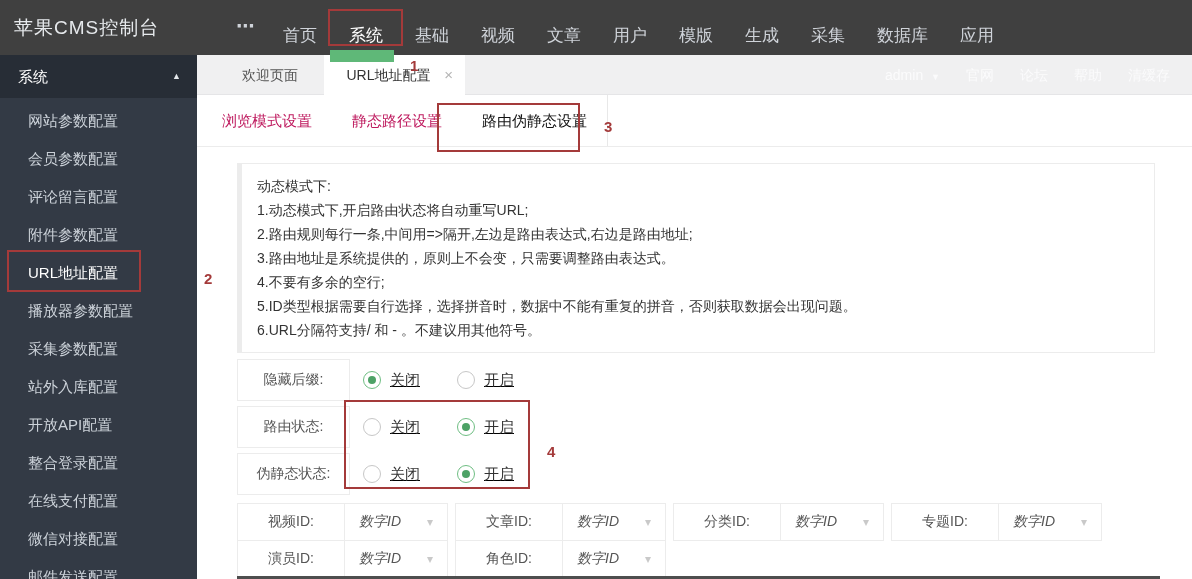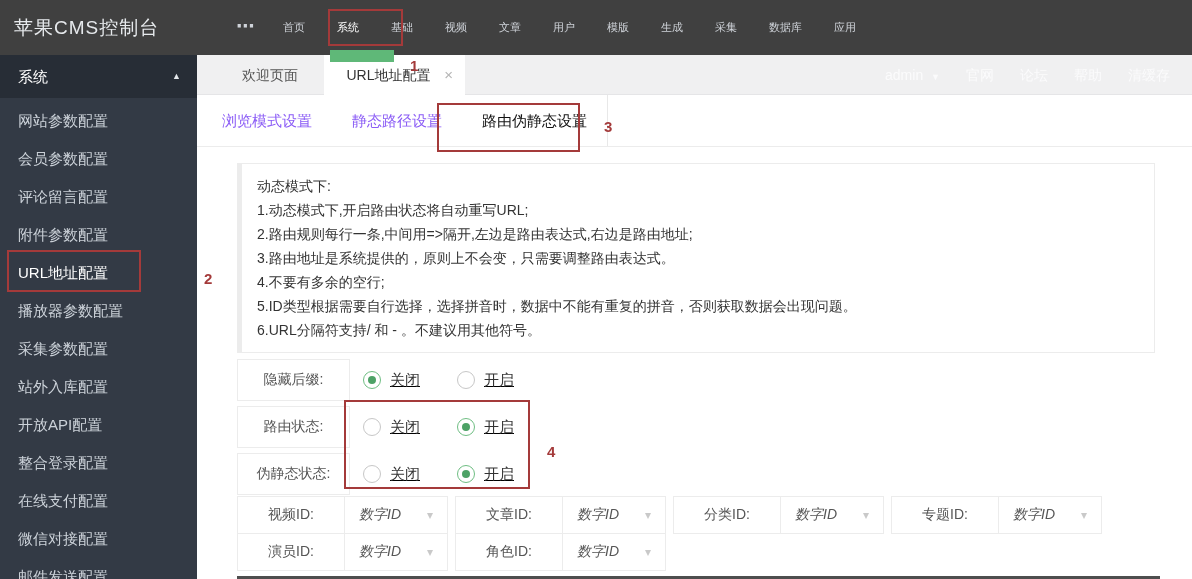--- a/index.html
+++ b/index.html
@@ -5,63 +5,63 @@
   * { margin:0; padding:0; box-sizing:border-box; }
   html,body { background:#888; }
   body { font-family:"Liberation Sans","DejaVu Sans",sans-serif; }
   .screen { position:relative; width:1192px; height:579px; background:#fff; overflow:hidden; }
 
   
   .topbar { position:absolute; left:0; top:0; width:100%; height:55px; background:#404040; }
   .logo { position:absolute; left:14px; top:0; line-height:55px; font-size:19px; color:#e6e9ec; letter-spacing:1px; }
   .more-btn { position:absolute; left:236px; top:0; line-height:53px; font-size:18px; color:#cfd3d9; font-weight:bold; cursor:pointer; }
   .topnav { position:absolute; left:267px; top:0; height:55px; display:flex; }
-  .topnav .nav-item { padding:0 16px; line-height:55px; font-size:11px; color:#cfd3d9; cursor:pointer; white-space:nowrap; }
+  .topnav .nav-item { padding:8px 16px; line-height:55px; font-size:17px; color:#cfd3d9; cursor:pointer; white-space:nowrap; }
   .topnav .nav-item.active { color:#ffffff; }
   .nav-active-bar { position:absolute; left:330px; top:50px; width:64px; height:12px; background:#5FB878; z-index:4; }
 
   
   .sidebar { position:absolute; left:0; top:55px; width:197px; height:524px; background:#333a45; }
   .side-header { position:relative; height:43px; line-height:43px; background:#272d36; color:#fff; font-size:15px; padding-left:18px; cursor:pointer; }
   .side-header .caret { position:absolute; right:16px; top:0; font-size:9px; color:#e4e8ec; }
   .side-list { padding-top:4px; list-style:none; }
-  .side-item { height:38px; line-height:38px; padding-left:18px; font-size:15px; color:#ccd2d9; cursor:pointer; white-space:nowrap; }
+  .side-item { height:38px; line-height:38px; padding-left:28px; font-size:15px; color:#ccd2d9; cursor:pointer; white-space:nowrap; }
   .side-item.active { color:#ffffff; }
 
   
   .main { position:absolute; left:197px; top:55px; width:995px; height:524px; background:#fff; }
 
   .tabbar { position:relative; height:40px; background:#f0f0f1; border-bottom:1px solid #e5e5e7; }
   .tab { display:inline-block; vertical-align:top; line-height:40px; font-size:14px; color:#555; padding:0 22px; cursor:pointer; }
   .tab.first { margin-left:23px; }
   .tab.active { background:#fff; color:#333; padding-right:12px; }
   .tab .close { display:inline-block; margin-left:10px; color:#b5b5b5; font-size:15px; }
   .user-links { position:absolute; right:22px; top:0; height:40px; display:flex; gap:26px; line-height:40px; font-size:14px; color:#fbfbfc; }
   .user-links span { cursor:pointer; white-space:nowrap; }
   .user-links .caret { font-size:9px; margin-left:4px; }
 
   .subtabs { height:52px; background:#fff; border-bottom:1px solid #ececec; display:flex; padding-left:5px; }
-  .subtab { padding:0 20px; line-height:52px; font-size:15px; color:#8b5cf6; cursor:pointer; white-space:nowrap; }
+  .subtab { padding:0 20px; line-height:52px; font-size:15px; color:#be185d; cursor:pointer; white-space:nowrap; }
   .subtab.active { color:#111; border-right:1px solid #e8e8e8; }
 
   .content { position:absolute; left:0; top:93px; width:995px; height:431px; padding:0 37px 0 40px; }
 
   .quote { margin-top:15px; border:1px solid #ececec; border-left-width:5px; padding:10px 15px; font-size:14px; color:#333; line-height:24px; background:#fff; }
 
   .radio-row { display:flex; align-items:center; margin-top:5px; }
   .radio-row.firstrow { margin-top:6px; }
   .field-label { width:113px; height:42px; border:1px solid #ececec; display:flex; align-items:center; justify-content:center; font-size:14px; color:#555; background:#fff; }
   .radio-group { display:flex; margin-left:13px; }
   .radio-opt { display:flex; align-items:center; width:94px; cursor:pointer;text-decoration:underline; }
   .radio-circle { width:18px; height:18px; border:1px solid #c7c7c7; border-radius:50%; position:relative; background:#fff; }
   .radio-opt.checked .radio-circle { border-color:#6fbe83; }
   .radio-opt.checked .radio-circle::after { content:""; position:absolute; left:4px; top:4px; width:8px; height:8px; border-radius:50%; background:#4da266; }
   .radio-text { margin-left:9px; font-size:15px; color:#333; }
 
-  .id-rows { margin-top:1px; }
+  .id-rows { margin-top:8px; }
   .id-row { display:flex; }
   .id-row.second { margin-top:-1px; }
   .id-cell { width:211px; height:38px; border:1px solid #ececec; display:flex; margin-right:7px; background:#fff; }
   .id-cell .cell-label { width:107px; border-right:1px solid #ececec; display:flex; align-items:center; justify-content:center; font-size:14px; color:#555; }
   .id-cell .cell-select { flex:1; display:flex; align-items:center; padding:0 14px; font-size:14px; color:#555; cursor:pointer;font-style:italic; }
   .id-cell .caret { margin-left:auto; color:#c9c9c9; font-size:12px; }
 
   .textarea-edge { position:absolute; left:237px; top:576px; width:923px; height:3px; background:#4e4e4e; }
 
   

